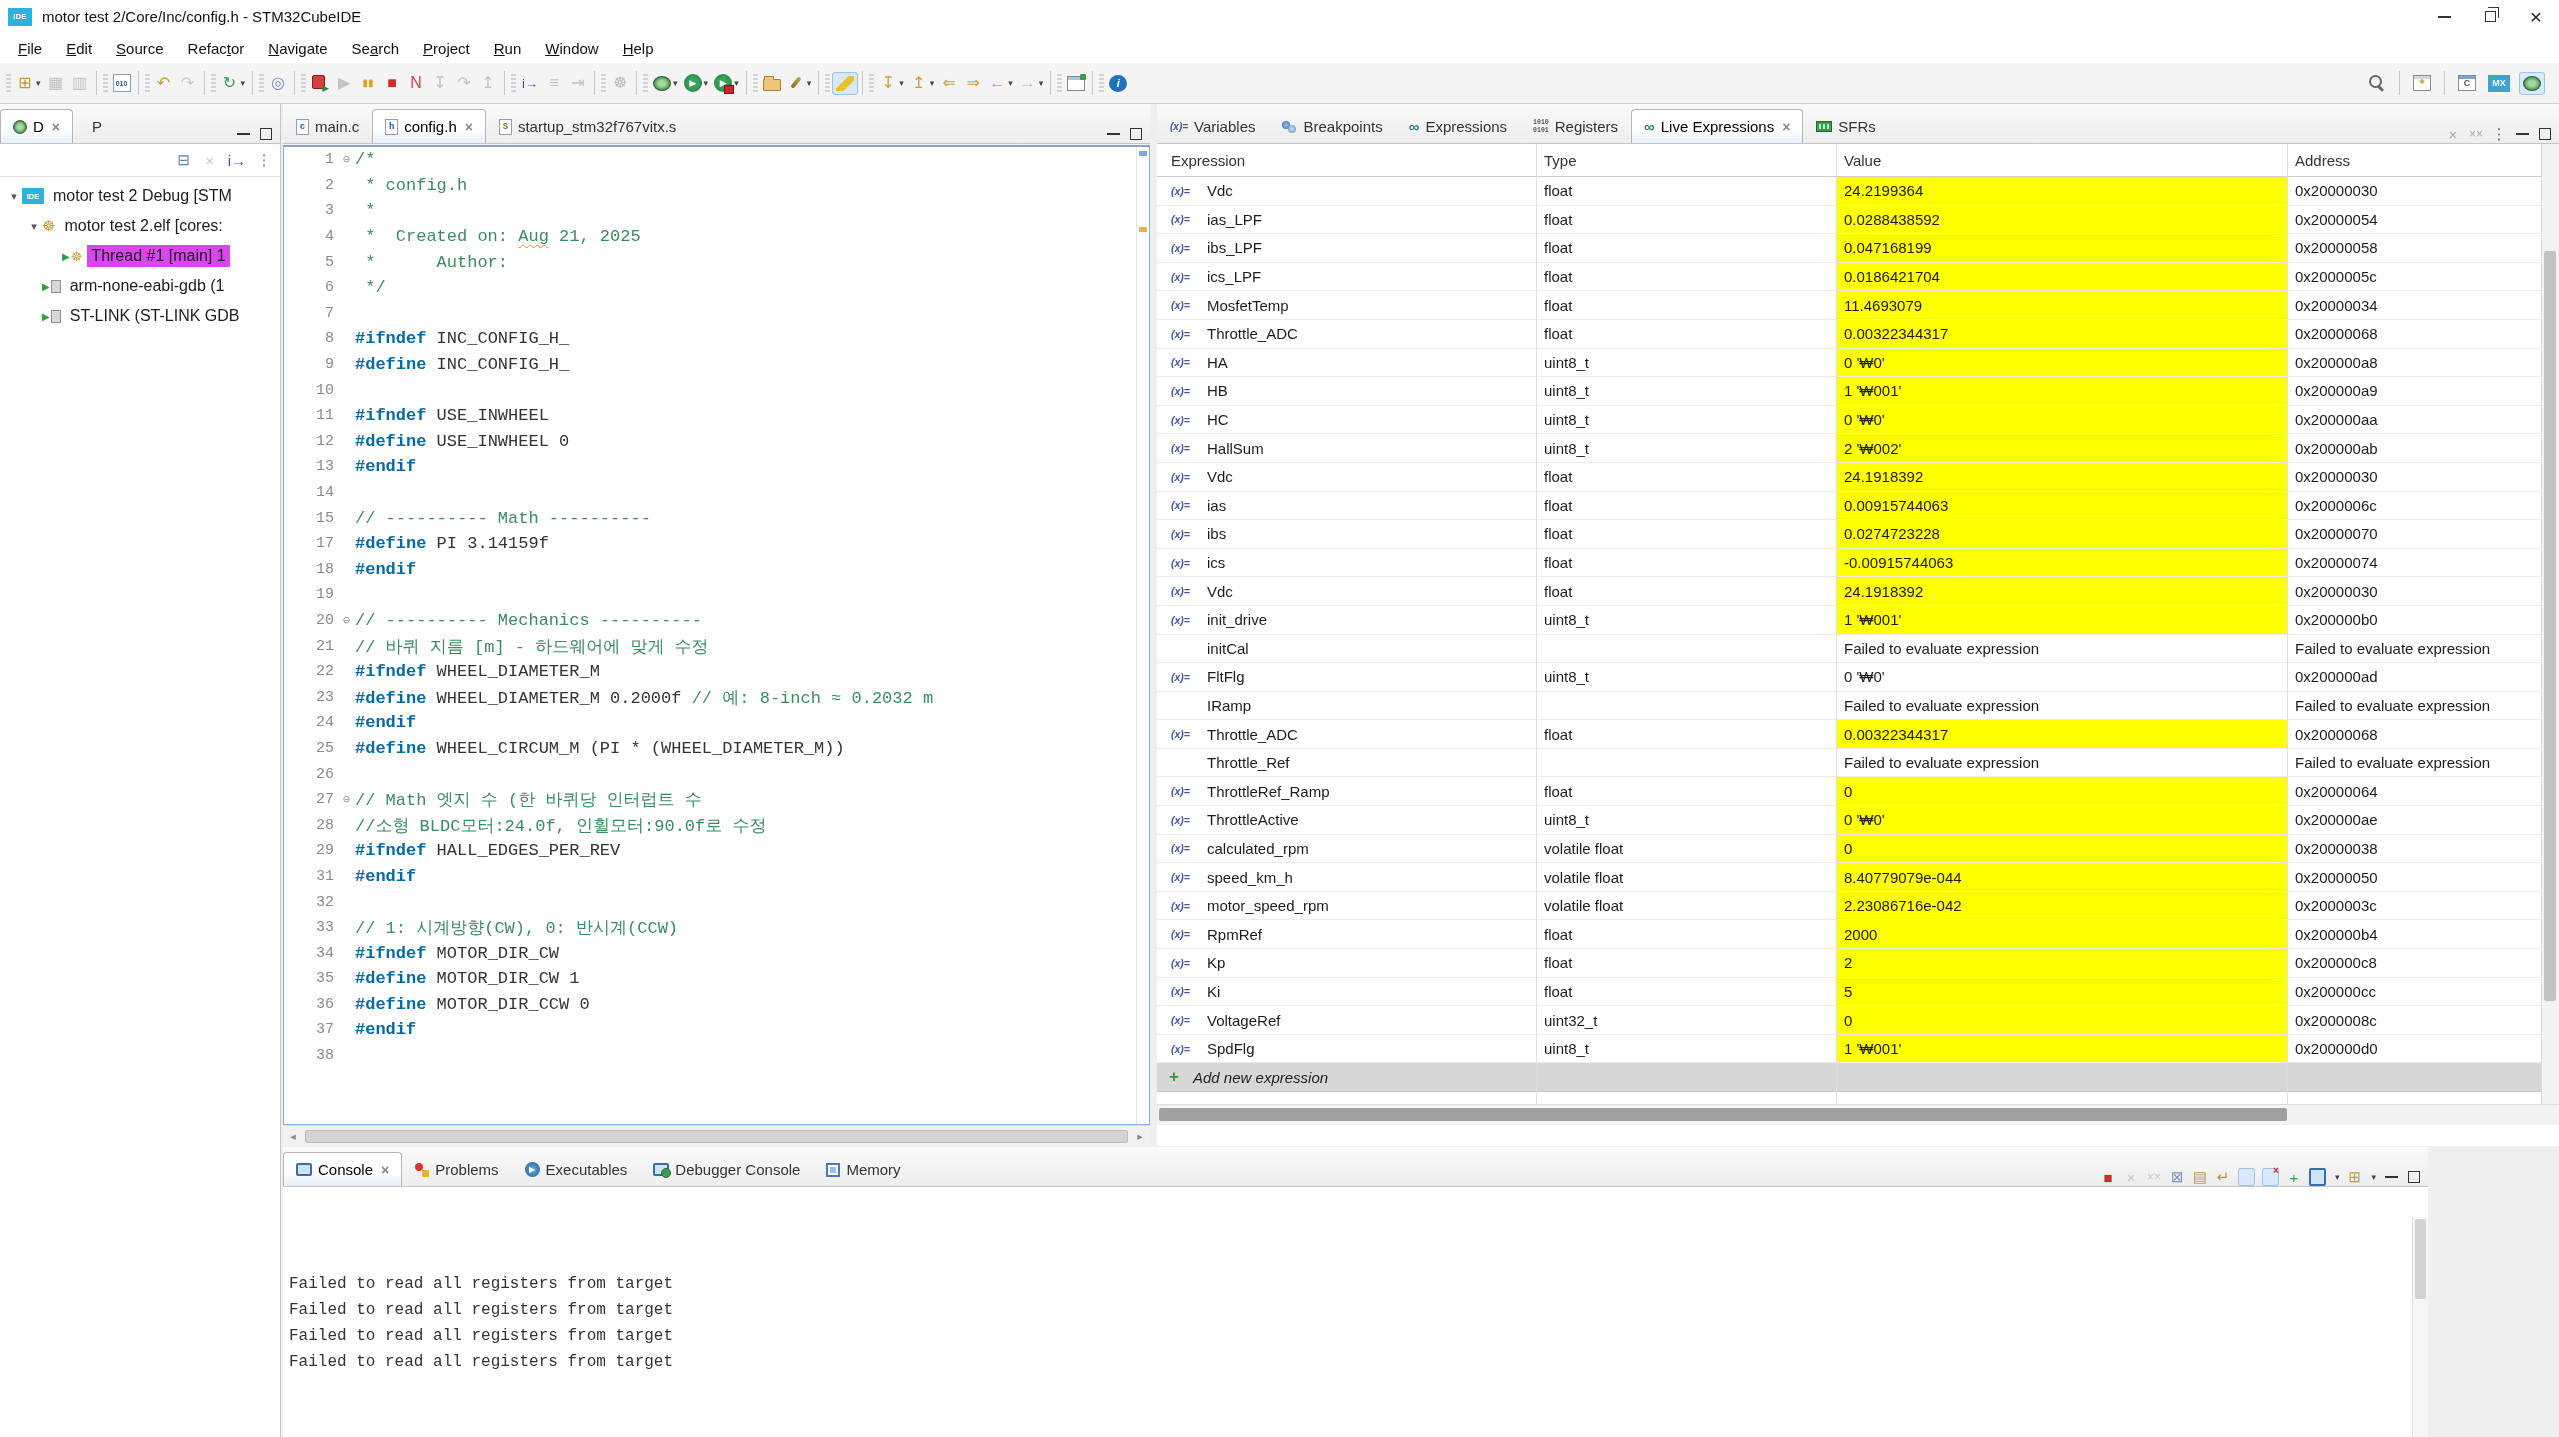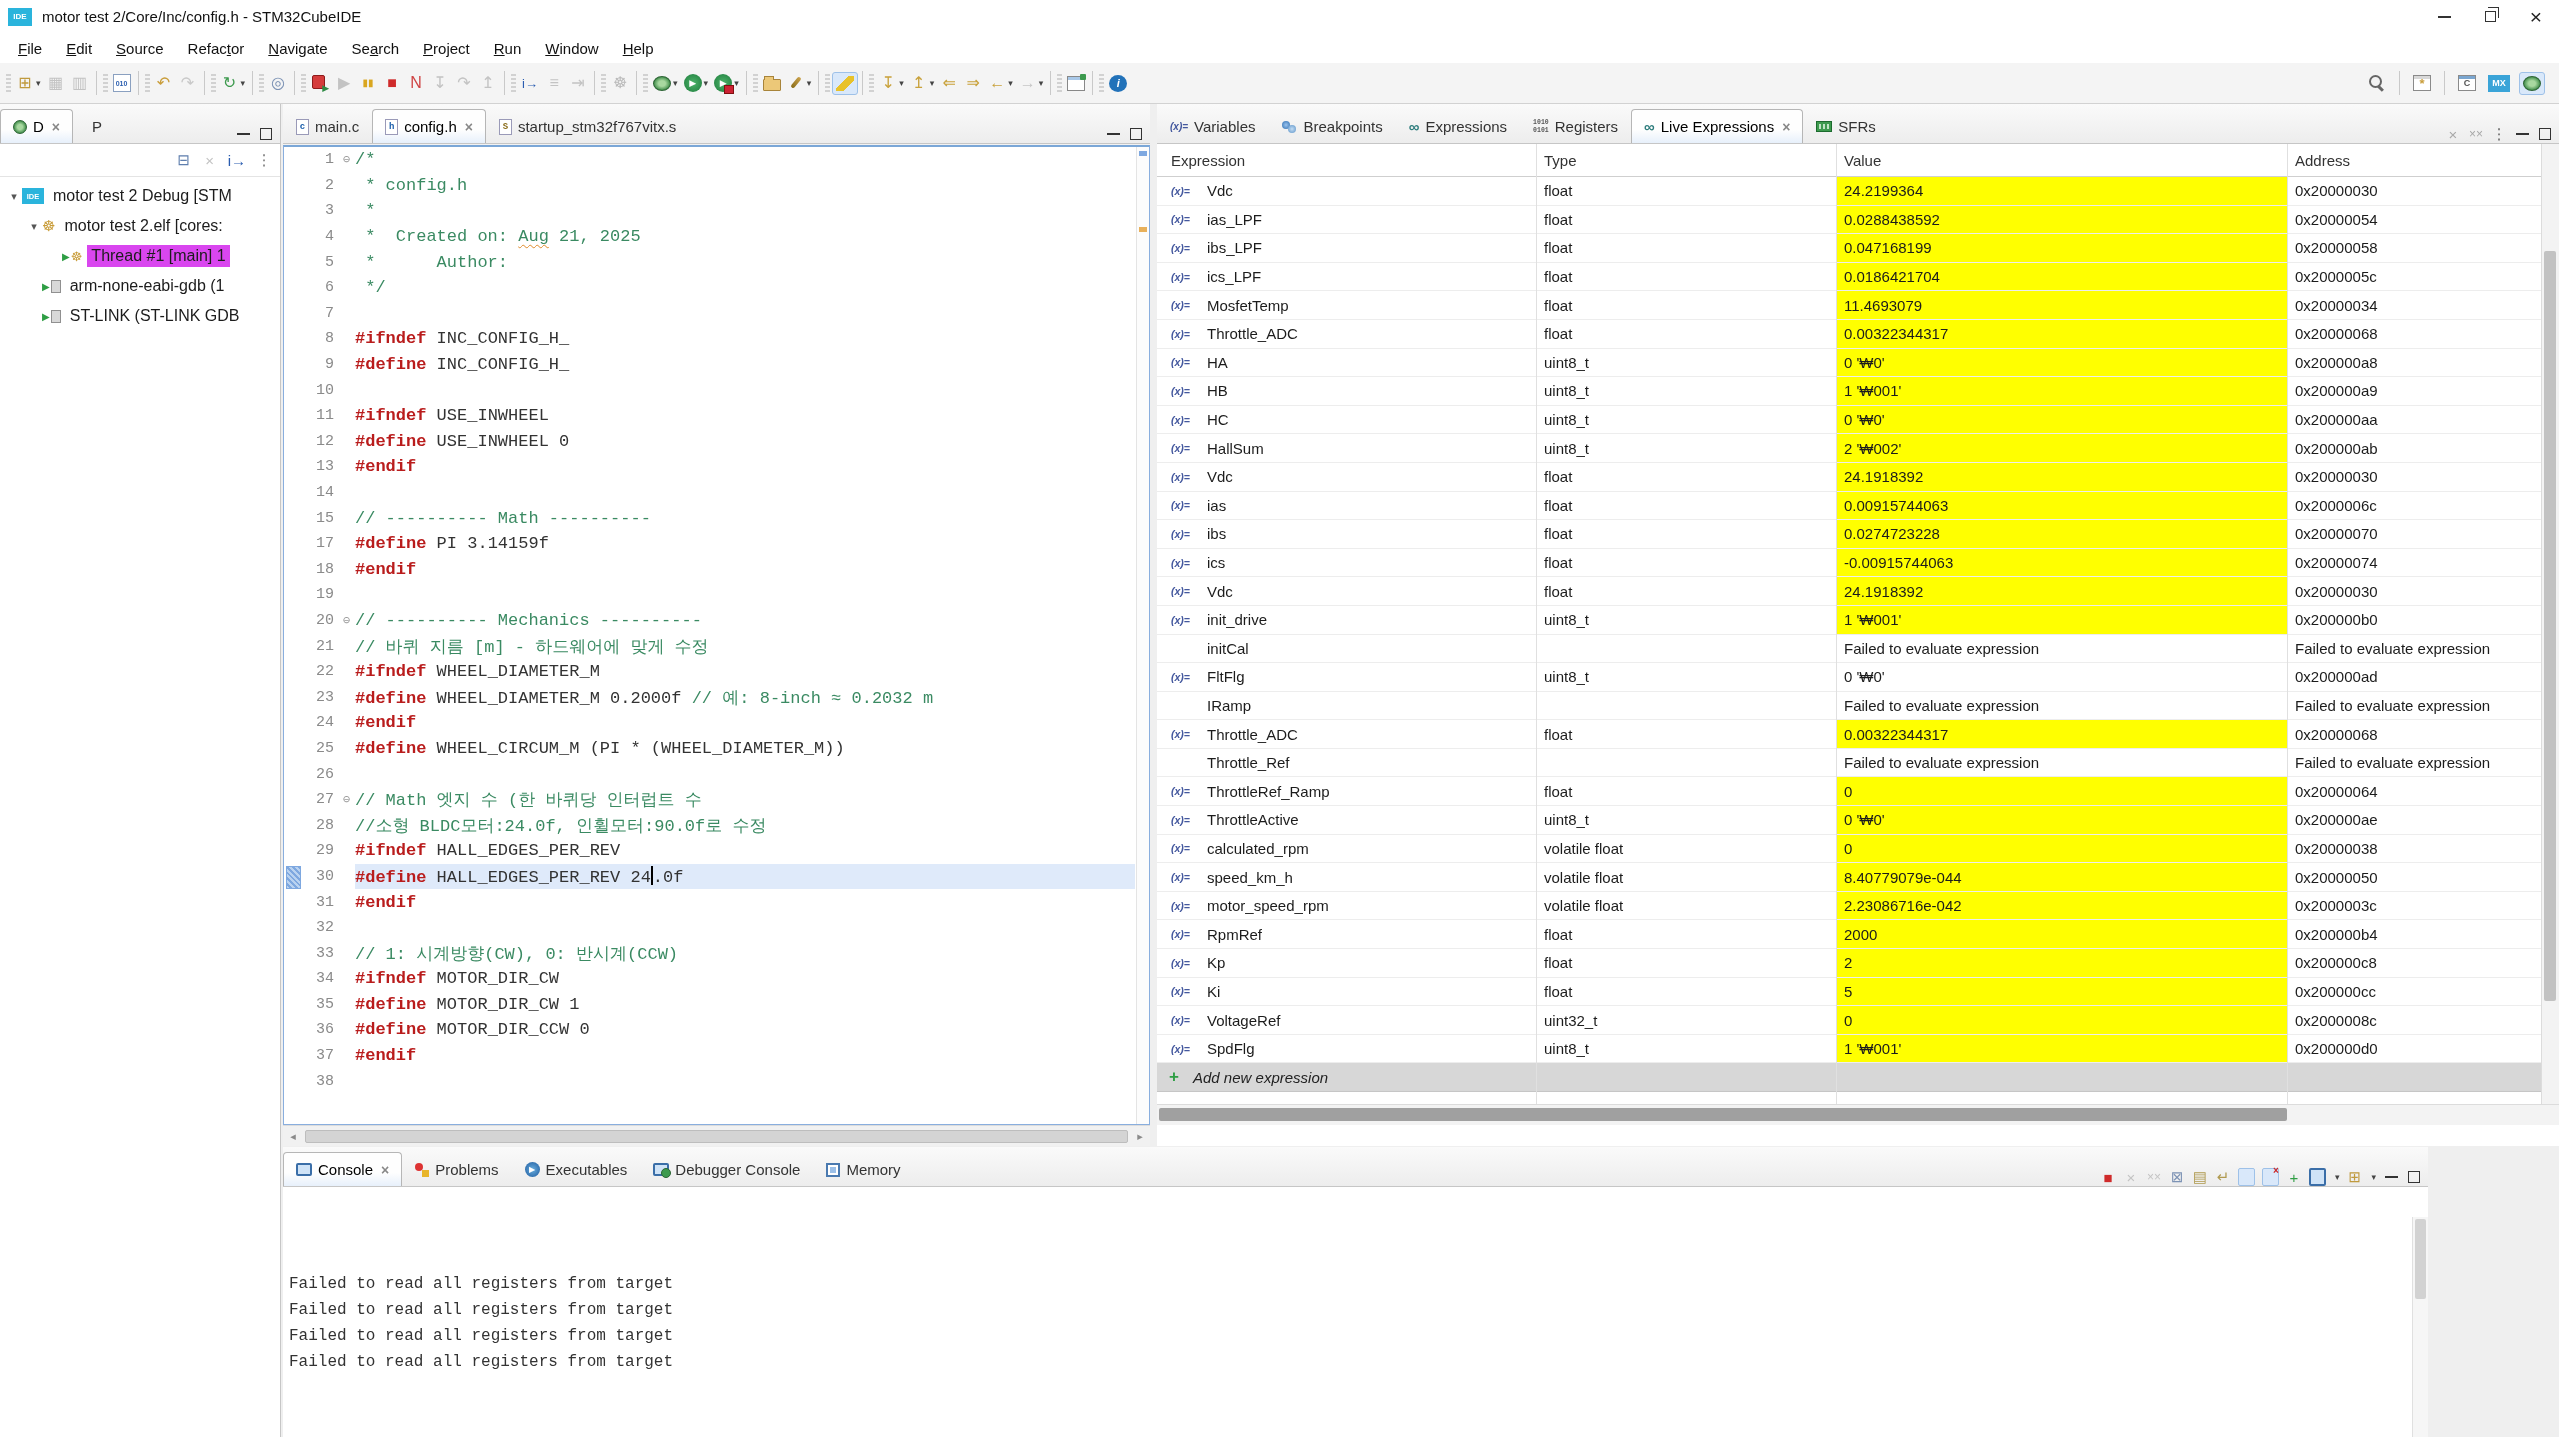--- a/index.html
+++ b/index.html
@@ -143,21 +143,21 @@
     font-family:"Liberation Mono",monospace; font-size:17px; white-space:pre; }
   .cl .lmargin { width:20px; height:100%; flex:none; position:relative; z-index:2; }
   .cl .ln { width:34px; text-align:right; padding-right:4px; color:#8a8a8a; font-size:15px;
     flex:none; z-index:2; }
   .cl .fold { width:17px; color:#9a9a9a; font-size:12px; text-align:center; flex:none; z-index:2; }
   .cl .code { z-index:2; }
   .cl.cur::before { content:""; position:absolute; left:71px; right:14px; top:0; bottom:0;
     background:#dfeafa; z-index:1; }
   .cl.cur .lmargin::after { content:""; position:absolute; left:2px; top:2px; width:13px; height:21px;
     background:repeating-linear-gradient(45deg,#b9d2f0 0 2px,#7ea8e0 2px 4px); border:1px solid #7ea8e0; }
-  .tk-c { color:#3a8a62; } .tk-d { color:#b91c1c; font-weight:bold; } .tk-p { color:#333; }
+  .tk-c { color:#3a8a62; } .tk-d { color:#0369a1; font-weight:bold; } .tk-p { color:#333; }
   .tk-sq { color:#3a8a62; text-decoration:underline wavy #e08a2a 1px; text-underline-offset:3px; }
   .caret { display:inline-block; width:2px; height:19px; background:#000; vertical-align:-3px; }
   .overview-ruler { position:absolute; right:0; top:0; bottom:0; width:13px; background:#fcfcfc;
     border-left:1px solid #e4e4e4; }
   .ov-mark { position:absolute; left:2px; width:8px; height:5px; }
   .hscroll { position:absolute; left:0; right:0; bottom:0; height:21px; background:#f1f1f1;
     border-top:1px solid #dcdcdc; display:flex; align-items:center; }
   .hs-arrow { width:20px; text-align:center; color:#8a8a8a; font-size:11px; }
   .hs-thumb { height:13px; background:#d4d4d4; border:1px solid #bdbdbd; border-radius:2px; flex:1; margin:0 2px; }
   
@@ -499,21 +499,20 @@
         <div class="cl"><span class="lmargin"></span><span class="ln">20</span><span class="fold">⊖</span><span class="code"><span class="tk-c">// ---------- Mechanics ----------</span></span></div>
         <div class="cl"><span class="lmargin"></span><span class="ln">21</span><span class="fold"></span><span class="code"><span class="tk-c">// 바퀴 지름 [m] - 하드웨어에 맞게 수정</span></span></div>
         <div class="cl"><span class="lmargin"></span><span class="ln">22</span><span class="fold"></span><span class="code"><span class="tk-d">#ifndef</span><span class="tk-p"> WHEEL_DIAMETER_M</span></span></div>
         <div class="cl"><span class="lmargin"></span><span class="ln">23</span><span class="fold"></span><span class="code"><span class="tk-d">#define</span><span class="tk-p"> WHEEL_DIAMETER_M 0.2000f </span><span class="tk-c">// 예: 8-inch ≈ 0.2032 m</span></span></div>
         <div class="cl"><span class="lmargin"></span><span class="ln">24</span><span class="fold"></span><span class="code"><span class="tk-d">#endif</span></span></div>
         <div class="cl"><span class="lmargin"></span><span class="ln">25</span><span class="fold"></span><span class="code"><span class="tk-d">#define</span><span class="tk-p"> WHEEL_CIRCUM_M (PI * (WHEEL_DIAMETER_M))</span></span></div>
         <div class="cl"><span class="lmargin"></span><span class="ln">26</span><span class="fold"></span><span class="code"></span></div>
         <div class="cl"><span class="lmargin"></span><span class="ln">27</span><span class="fold">⊖</span><span class="code"><span class="tk-c">// Math 엣지 수 (한 바퀴당 인터럽트 수</span></span></div>
         <div class="cl"><span class="lmargin"></span><span class="ln">28</span><span class="fold"></span><span class="code"><span class="tk-c">//소형 BLDC모터:24.0f, 인휠모터:90.0f로 수정</span></span></div>
         <div class="cl"><span class="lmargin"></span><span class="ln">29</span><span class="fold"></span><span class="code"><span class="tk-d">#ifndef</span><span class="tk-p"> HALL_EDGES_PER_REV</span></span></div>
-        <div class="cl cur"><span class="lmargin"></span><span class="ln">30</span><span class="fold"></span><span class="code"><span class="tk-d">#define</span><span class="tk-p"> HALL_EDGES_PER_REV 24</span><span class="caret"></span><span class="tk-p">.0f</span></span></div>
         <div class="cl"><span class="lmargin"></span><span class="ln">31</span><span class="fold"></span><span class="code"><span class="tk-d">#endif</span></span></div>
         <div class="cl"><span class="lmargin"></span><span class="ln">32</span><span class="fold"></span><span class="code"></span></div>
         <div class="cl"><span class="lmargin"></span><span class="ln">33</span><span class="fold"></span><span class="code"><span class="tk-c">// 1: 시계방향(CW), 0: 반시계(CCW)</span></span></div>
         <div class="cl"><span class="lmargin"></span><span class="ln">34</span><span class="fold"></span><span class="code"><span class="tk-d">#ifndef</span><span class="tk-p"> MOTOR_DIR_CW</span></span></div>
         <div class="cl"><span class="lmargin"></span><span class="ln">35</span><span class="fold"></span><span class="code"><span class="tk-d">#define</span><span class="tk-p"> MOTOR_DIR_CW 1</span></span></div>
         <div class="cl"><span class="lmargin"></span><span class="ln">36</span><span class="fold"></span><span class="code"><span class="tk-d">#define</span><span class="tk-p"> MOTOR_DIR_CCW 0</span></span></div>
         <div class="cl"><span class="lmargin"></span><span class="ln">37</span><span class="fold"></span><span class="code"><span class="tk-d">#endif</span></span></div>
         <div class="cl"><span class="lmargin"></span><span class="ln">38</span><span class="fold"></span><span class="code"></span></div>
       </div>
     <div class="overview-ruler">

